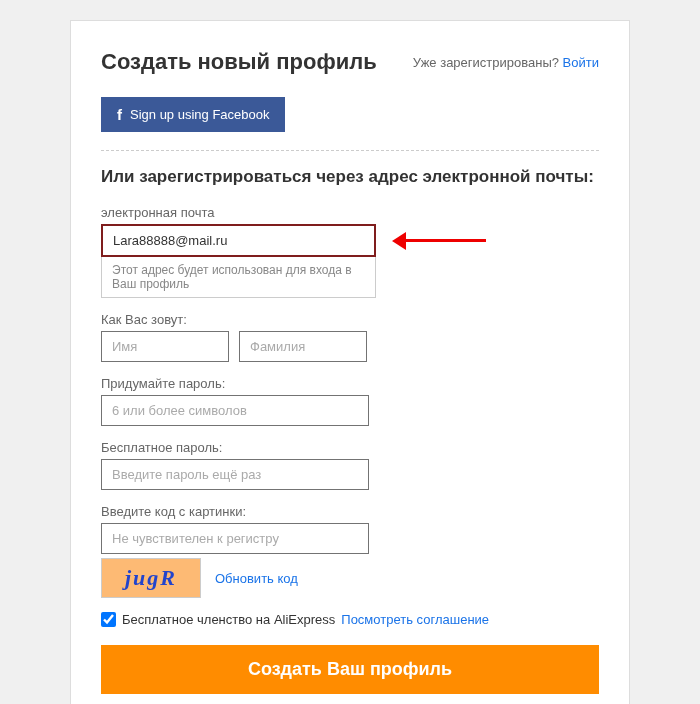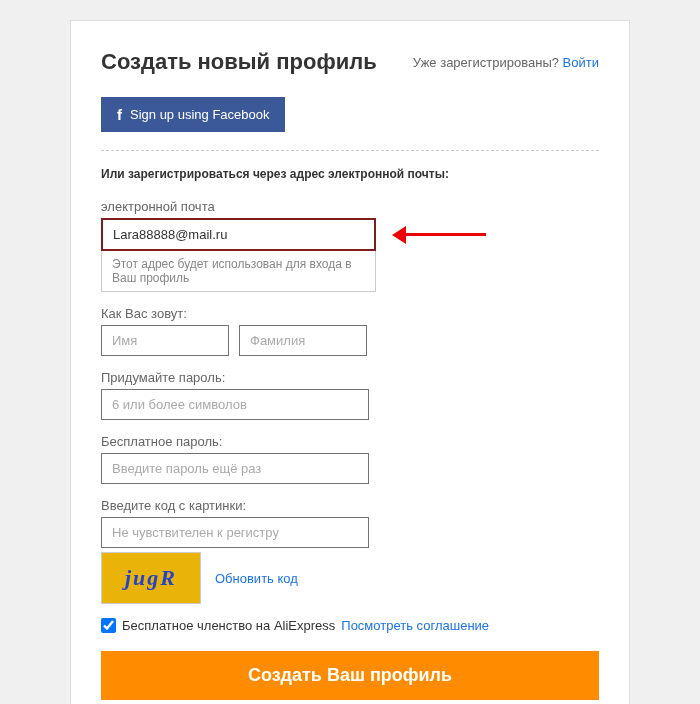--- a/index.html
+++ b/index.html
@@ -49,21 +49,21 @@
       margin-bottom: 18px;
       font-family: Arial, sans-serif;
     }
     .facebook-icon {
       font-weight: bold;
       font-size: 15px;
       margin-right: 8px;
       color: #fff;
     }
     .divider-text {
-      font-size: 12px;
+      font-size: 17px;
       color: #333;
       font-weight: bold;
       margin-bottom: 18px;
       border-top: 1px dashed #ccc;
       padding-top: 16px;
     }
     .field-group {
       margin-bottom: 14px;
     }
     .field-label {
@@ -132,24 +132,24 @@
     .field-input.wide {
       width: 268px;
     }
     .captcha-area {
       display: flex;
       align-items: center;
       gap: 14px;
       margin-top: 4px;
     }
     .captcha-image {
-      background: #eab308;
+      background: #fdba74;
       border: 1px solid #ccc;
       width: 100px;
-      height: 52px;
+      height: 40px;
       display: flex;
       align-items: center;
       justify-content: center;
       font-family: Georgia, serif;
       font-size: 22px;
       font-style: italic;
       color: #3355aa;
       letter-spacing: 2px;
       font-weight: bold;
     }
@@ -207,21 +207,21 @@
   </div>
 
   <button class="facebook-btn">
     <span class="facebook-icon">f</span>
     <span>Sign up using Facebook</span>
   </button>
 
   <div class="divider-text">Или зарегистрироваться через адрес электронной почты:</div>
 
   <div class="field-group">
-    <label class="field-label">электронной почта</label>
+    <label class="field-label">электронная почта</label>
     <div class="email-wrapper">
       <input class="field-input" type="email" value="Lara88888@mail.ru" style="">
       <div class="red-arrow">
         <div class="arrow-head"></div>
         <div class="arrow-line"></div>
       </div>
     </div>
     <div class="field-hint">Этот адрес будет использован для входа в Ваш профиль</div>
   </div>
 

